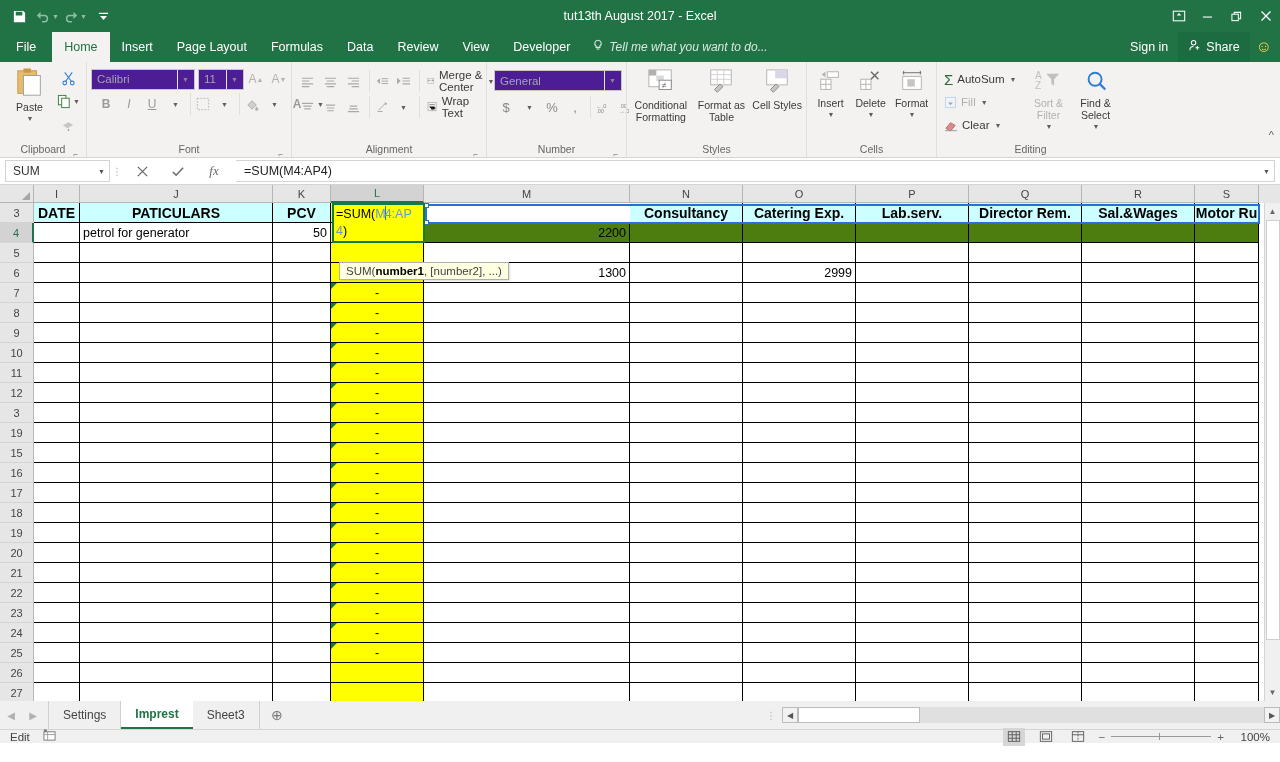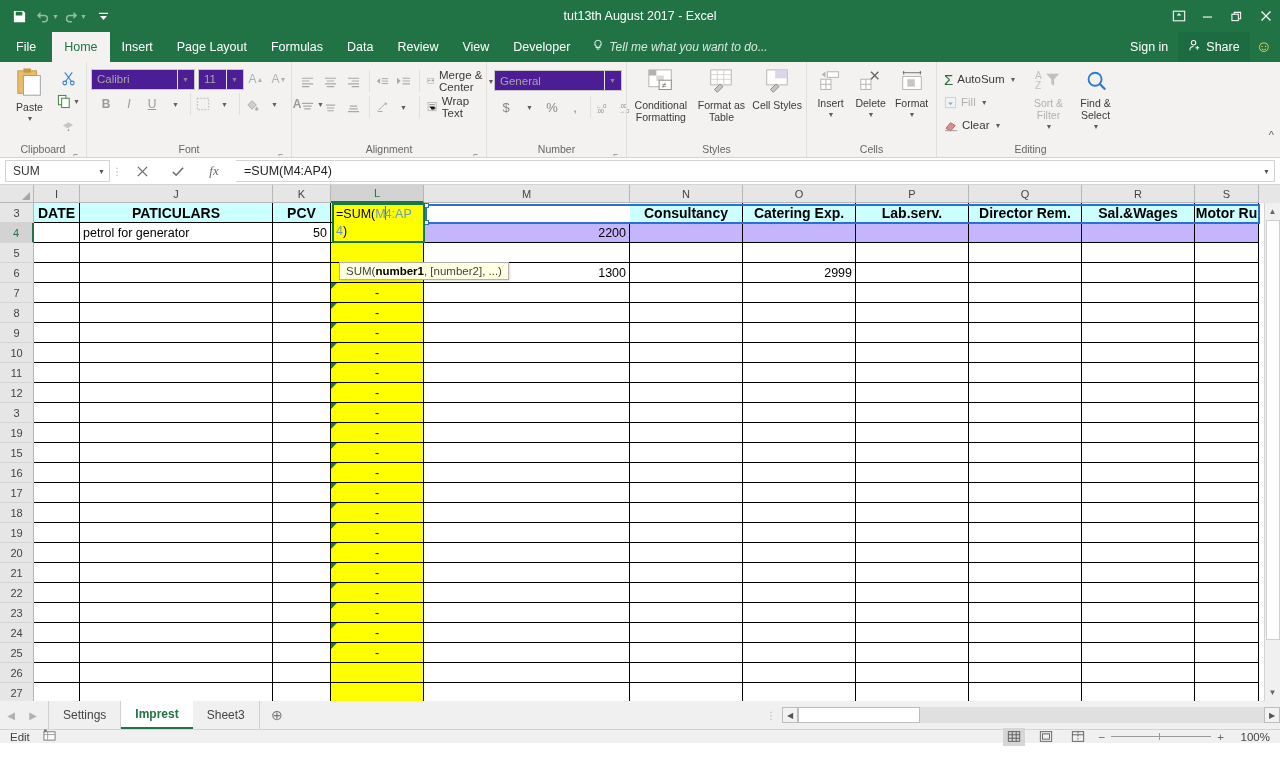--- a/index.html
+++ b/index.html
@@ -151,21 +151,21 @@
   }
   .cell.r { justify-content: flex-end; }
   .cell.c { justify-content: center; }
   .cell.hdr3 { background: #ccffff; font-weight: bold; font-size: 14px; justify-content: center; }
   .cell.hdr3.amt { background: #ffff00; }
   .cell.yellow { background: #ffff00; position: relative; }
   .errtri {
     position: absolute; left: 0; top: 0;
     border-left: 6px solid #107c41; border-bottom: 6px solid transparent;
   }
-  .cell.row4sel { background: #c4b5fd; }
+  .cell.row4sel { background: #4d7c0f; }
   
   #editcell {
     position: absolute; background: #ffff00; border: 2px solid #107c41;
     font-size: 12.5px; color: #000; padding: 1px 2px; line-height: 17px;
     overflow: visible; z-index: 40; white-space: normal; word-break: break-all;
   }
   #editcell .ref { color: #6699cc; }
   #editcell .caret-bar {
     display: inline-block; width: 1px; height: 14px; background: #2a6fd6; vertical-align: -2px;
     margin: 0 -1px;

